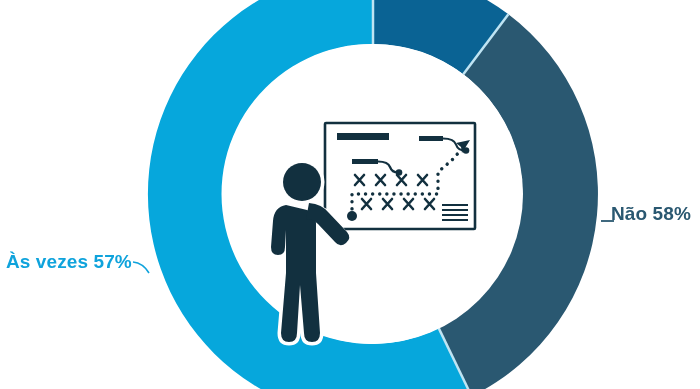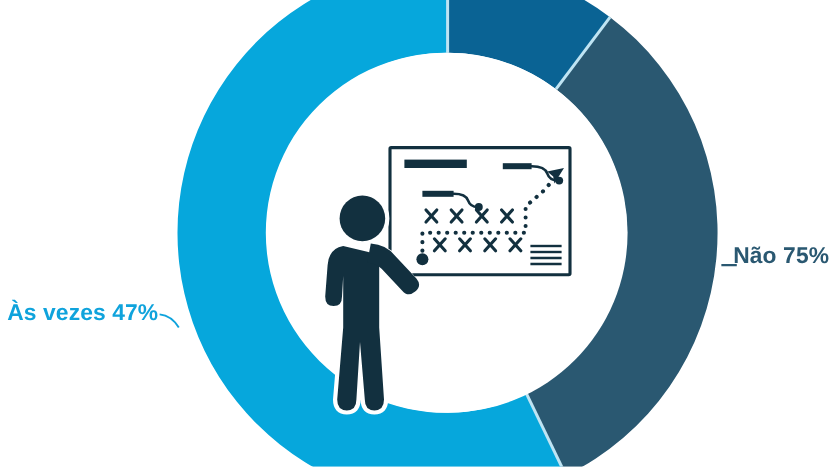--- a/index.html
+++ b/index.html
@@ -138,25 +138,25 @@
         <path fill="#12303F" d="M 286 205 q -12 2 -13 16 l -2 26 q 0 8 7 8 q 7 0 7 -8 l 1 -17
                  l 0 43 l -5 60 q 0 9 8 9 q 8 0 8 -9 l 3 -48 l 4 48 q 0 9 8 9
                  q 8 0 8 -9 l -4 -60 l 0 -50 q 0 -10 -9 -13 Z"></path>
 
         <path fill="#12303F" d="M 309 203 q 13 1 20 10 l 18 19 q 5 6 -1 11 q -6 5 -11 -1
                  l -17 -18 q -5 -5 -12 -5 Z"></path>
       </g>
     </g>
   </svg>
 
-  <div class="label" id="label-as-vezes">Às vezes 47%</div>
+  <div class="label" id="label-as-vezes">Às vezes 57%</div>
 
   <svg class="leader" style="left:132px; top:258px; width:26px; height:18px;" viewBox="0 0 26 18">
     <path d="M 1 4 q 10 1 16 11" fill="none" stroke="#0FA3DC" stroke-width="1.6"></path>
   </svg>
 
-  <div class="label" id="label-nao">Não 75%</div>
+  <div class="label" id="label-nao">Não 58%</div>
 
   <svg class="leader" style="left:601px; top:212px; width:14px; height:12px;" viewBox="0 0 14 12">
     <path d="M 0 9 L 13 9" fill="none" stroke="#2A5871" stroke-width="1.8"></path>
   </svg>
 
 </div>
 
 </body></html>

